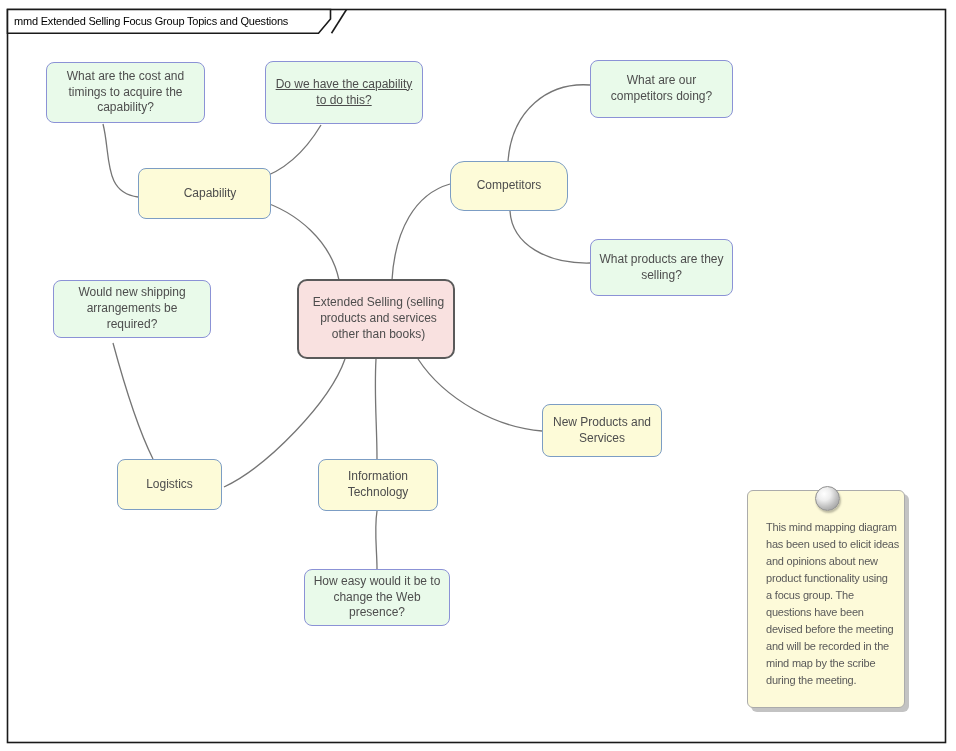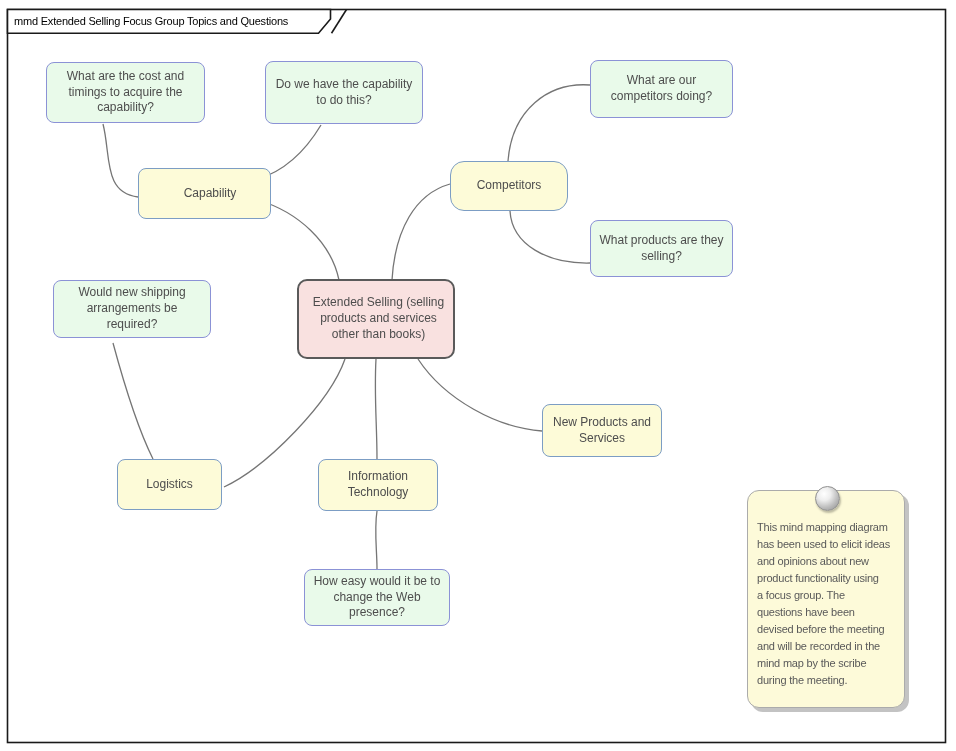--- a/index.html
+++ b/index.html
@@ -20,22 +20,22 @@
        text-align:center;white-space:pre-line;box-sizing:border-box;
        font-size:12px;line-height:1.33;color:var(--text);
        border-radius:8px;padding:2px 3px;}
   .topic{background:var(--topic_fill);border:1.2px solid var(--topic_border);}
   .question{background:var(--question_fill);border:1.2px solid var(--question_border);}
   .central{background:var(--central_fill);border:2.5px solid var(--central_border);
        border-radius:10px;padding-left:8px;}
 
   .note{position:absolute;left:747px;top:490px;width:158px;height:218px;
        box-sizing:border-box;background:var(--note_fill);
-       border:1px solid var(--note_border);border-radius:12px;
-       box-shadow:4px 4px 0 #c3c3c3;}
+       border:1px solid var(--note_border);border-radius:6px;
+       box-shadow:4px 4px 0 #c3c3c3;padding-left:9px;}
   .note-text{box-sizing:border-box;width:100%;height:100%;
        padding:28px 4px 6px 9px;font-size:11px;line-height:17px;
        letter-spacing:-0.2px;color:#595959;white-space:pre-line;text-align:left;}
   .note-pin{position:absolute;left:67px;top:-5px;width:23px;height:23px;
        border-radius:50%;border:1px solid #8f8f8f;
        background:radial-gradient(circle at 35% 30%, #ffffff 0%, #eeeeee 30%, #bdbdbd 62%, #8c8c8c 100%);
        box-shadow:1px 2px 2px rgba(0,0,0,0.25);}
 </style>
 </head>
 <body>
@@ -60,25 +60,25 @@
     <path class="connector" d="M376,359 C374,395 377,425 377,459"></path>
     <path class="connector" d="M418,359 C445,400 498,428 542,431"></path>
     <path class="connector" d="M377,511 C374,530 377,550 377,569"></path>
   </svg>
 
   <div class="frame-title">mmd Extended Selling Focus Group Topics and Questions</div>
 
   <div class="node question" style="left:46px;top:62px;width:159px;height:61px;">What are the cost and
 timings to acquire the
 capability?</div>
-  <div class="node question" style="left:265px;top:61px;width:158px;height:63px;">Do we have the capability
+  <div class="node question" style="left:265px;top:61px;width:158px;height:63px;text-decoration:underline;">Do we have the capability
 to do this?</div>
   <div class="node question" style="left:590px;top:60px;width:143px;height:58px;">What are our
 competitors doing?</div>
-  <div class="node question" style="left:590px;top:220px;width:143px;height:57px;">What products are they
+  <div class="node question" style="left:590px;top:239px;width:143px;height:57px;">What products are they
 selling?</div>
   <div class="node question" style="left:53px;top:280px;width:158px;height:58px;">Would new shipping
 arrangements be
 required?</div>
   <div class="node question" style="left:304px;top:569px;width:146px;height:57px;">How easy would it be to
 change the Web
 presence?</div>
 
   <div class="node topic" style="left:138px;top:168px;width:133px;height:51px;padding-left:14px;">Capability</div>
   <div class="node topic" style="left:450px;top:161px;width:118px;height:50px;border-radius:14px;">Competitors</div>

